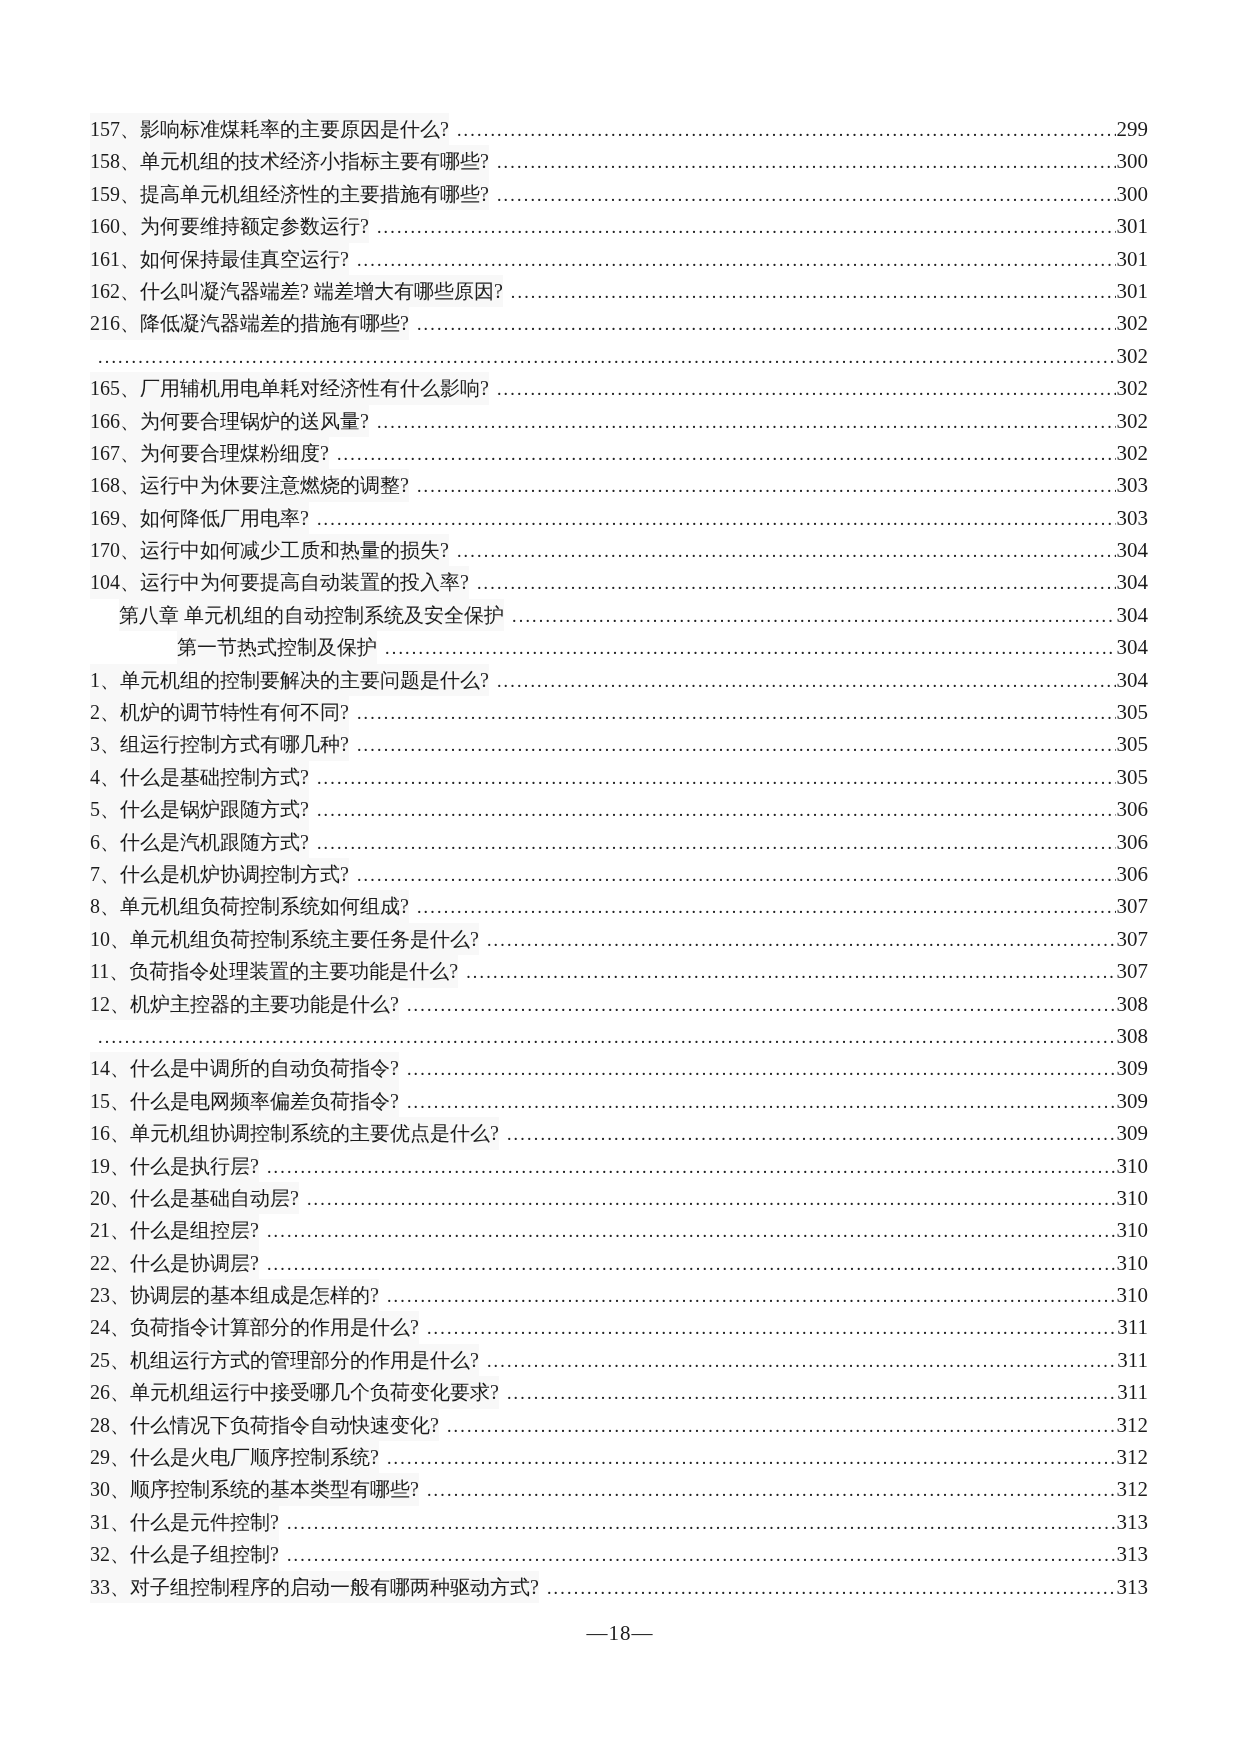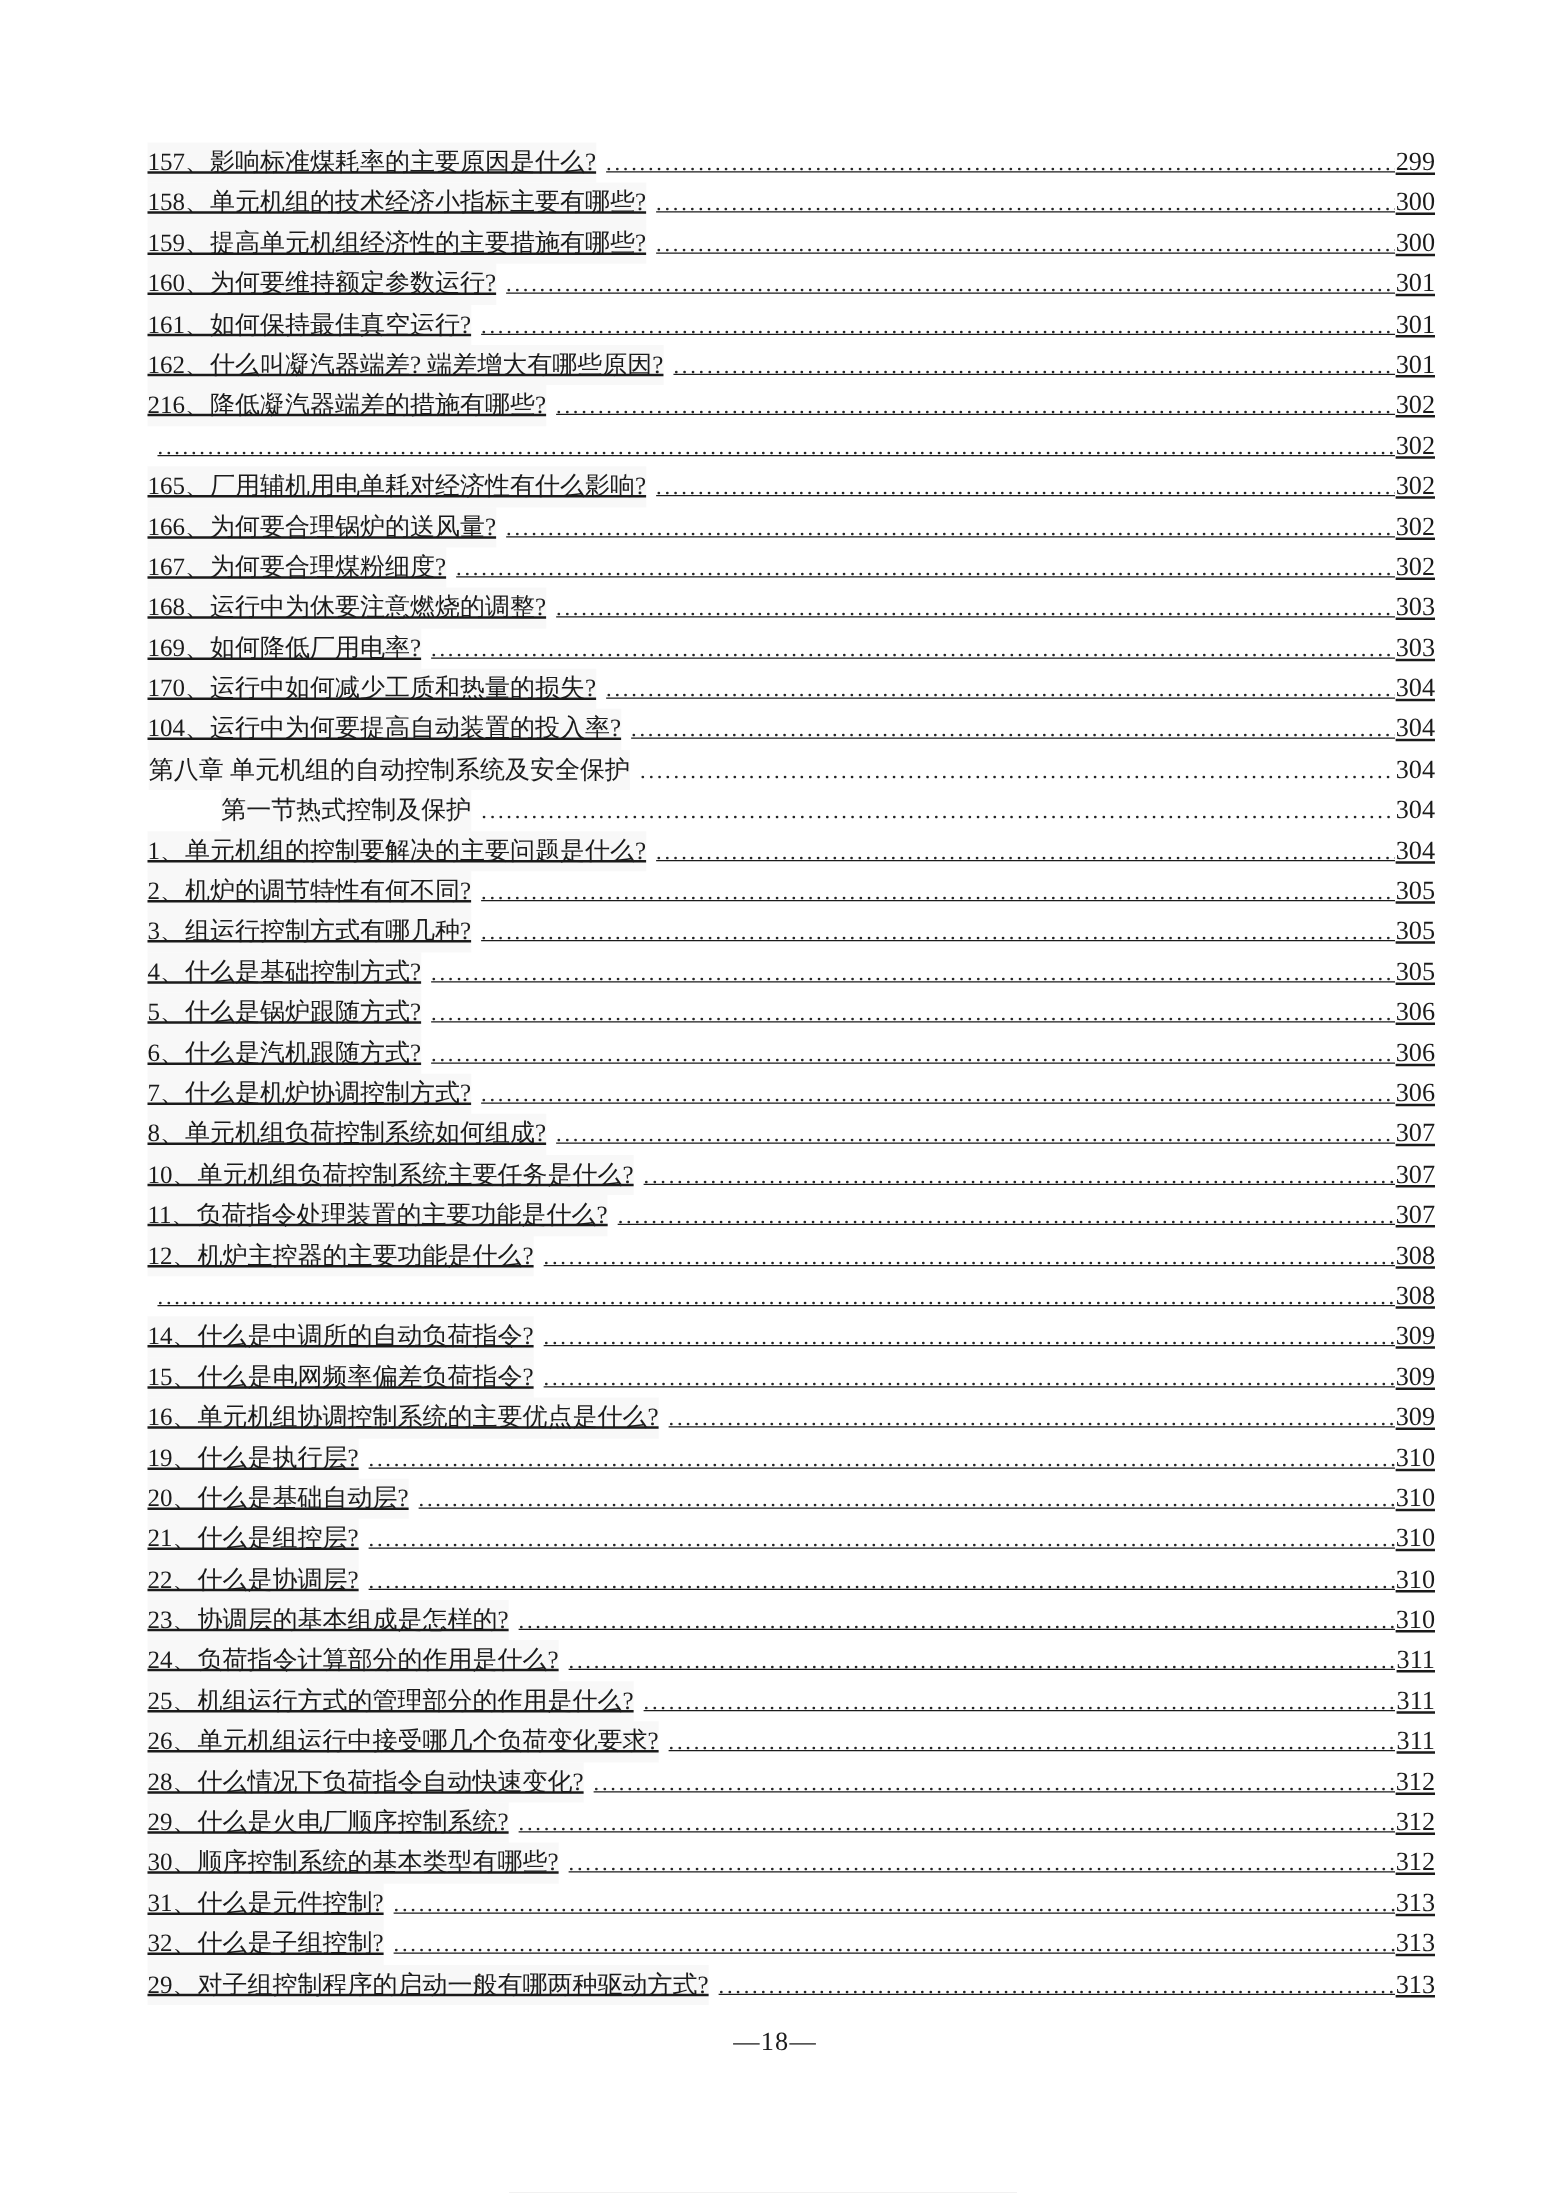--- a/index.html
+++ b/index.html
@@ -24,21 +24,21 @@
     right: 92px;
   }
   .toc-row {
     display: flex;
     align-items: baseline;
     height: 32.4px;
     line-height: 32.4px;
     font-size: 20px;
     white-space: nowrap;
   }
-  .toc-row.lv-item    { padding-left: 118px; text-decoration: underline; }
+  .toc-row.lv-item    { padding-left: 90px; }
   .toc-row.lv-chapter { padding-left: 119px; text-align: center; }
   .toc-row.lv-section { padding-left: 164px; margin-left: 13px; }
   .toc-label {
     flex: 0 0 auto;
     background: rgba(70, 70, 60, 0.035);
   }
   .toc-leader {
     flex: 1 1 auto;
     overflow: hidden;
     padding-left: 8px;
@@ -288,21 +288,21 @@
       <span class="toc-label">31、什么是元件控制?</span>
       <span class="toc-leader"></span>
       <span class="toc-page">313</span>
     </div>
       <div class="toc-row lv-item">
       <span class="toc-label">32、什么是子组控制?</span>
       <span class="toc-leader"></span>
       <span class="toc-page">313</span>
     </div>
       <div class="toc-row lv-item">
-      <span class="toc-label">29、对子组控制程序的启动一般有哪两种驱动方式?</span>
+      <span class="toc-label">33、对子组控制程序的启动一般有哪两种驱动方式?</span>
       <span class="toc-leader"></span>
       <span class="toc-page">313</span>
     </div>
     </div>
 
   <div class="footer">
     <span>—18—</span>
   </div>
 
 </div>

